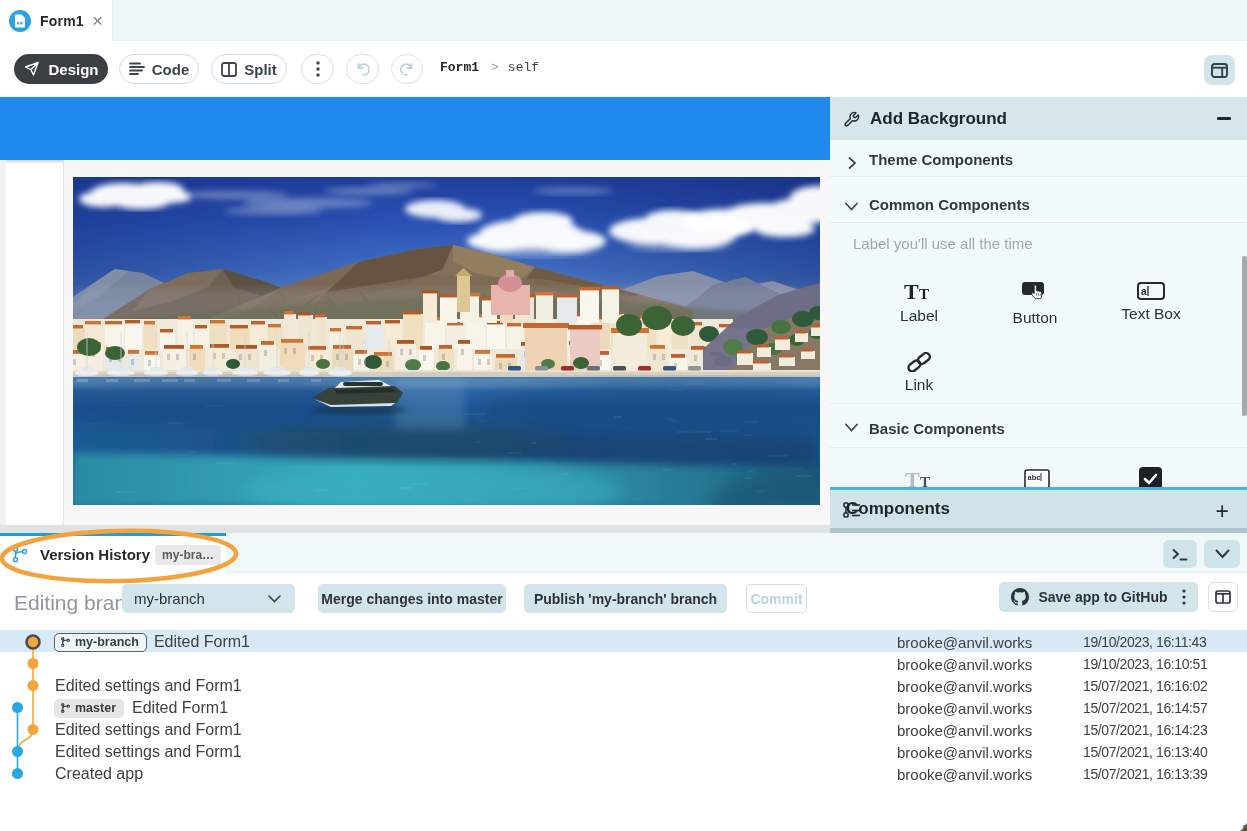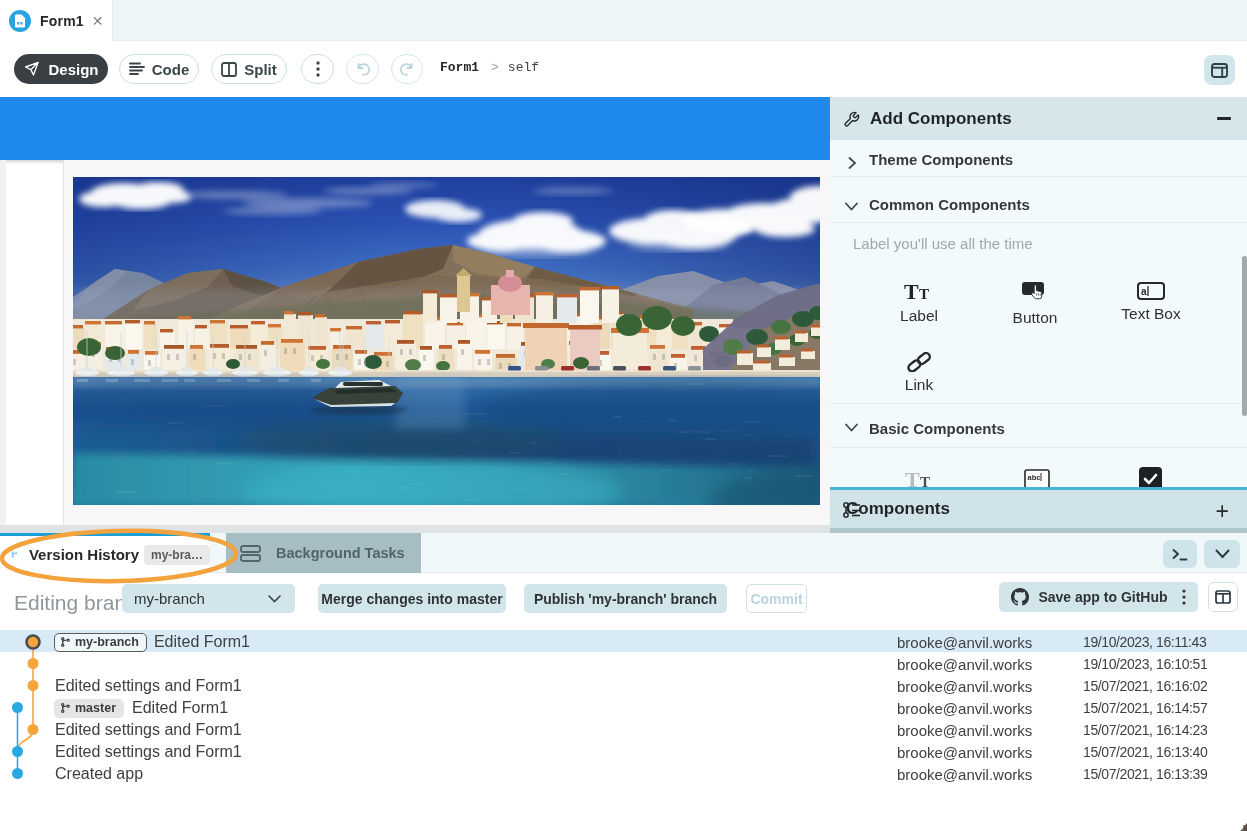--- a/index.html
+++ b/index.html
@@ -51,21 +51,21 @@
 .comp { position:absolute; width:110px; text-align:center; font-size:15.5px; color:#2c3134; }
 #compsHdr { left:0; top:390px; width:417px; height:41px; background:#d0e3e9; border-top:3px solid #47b4d8; display:flex; align-items:center; }
 #compsHdr .t { font-weight:bold; font-size:17px; color:#1f2427; margin-left:16px; }
 #compsHdr .plus { position:absolute; right:18px; top:8px; font-size:23px; color:#23282a; }
 #darkstrip { left:0; top:431px; width:417px; height:5px; background:#aec5cc; }
 #sbar { left:412px; top:159px; width:5px; height:160px; background:#a6a9aa; border-radius:3px; }
 
 
 #bpanel { left:0; top:533px; width:1247px; height:298px; background:#fff; }
 #btabs { left:0; top:0; width:1247px; height:40px; background:#f0f8fa; border-bottom:1px solid #e4eef2; }
-#vhtab { left:0; top:0; width:210px; height:40px; background:#fff; border-top:3px solid #18a0d6; display:flex; align-items:center; }
+#vhtab { left:0; top:0; width:226px; height:40px; background:#fff; border-top:3px solid #18a0d6; display:flex; align-items:center; }
 #vhtab .t { font-weight:bold; font-size:15px; color:#26292c; margin-left:11px; white-space:nowrap; }
 #vhtab .badge { margin-left:5px; background:#e9e9e9; border-radius:4px; font-weight:bold; font-size:12px; color:#585c5e; padding:3px 7px; white-space:nowrap; }
 #bttab { left:226px; top:0; width:195px; height:40px; background:#a5bdc3; display:flex; align-items:center; }
 #bttab .t { font-weight:bold; font-size:14.5px; color:#51646a; margin-left:15px; white-space:nowrap; }
 #btnTerm { left:1163px; top:7px; width:34px; height:28px; background:#cfe4ea; border-radius:6px; }
 #btnChev { left:1204px; top:7px; width:36px; height:28px; background:#cfe4ea; border-radius:6px; }
 .cbtn { position:absolute; top:51px; height:29px; background:#d2e5eb; border-radius:5px; display:flex; align-items:center; justify-content:center; font-weight:bold; font-size:14px; color:#2d3336; white-space:nowrap; }
 #eblabel { position:absolute; left:14px; top:58px; font-size:21px; color:#8f979b; }
 #dd { left:122px; width:173px; font-weight:normal; justify-content:flex-start; }
 #dd .dt { margin-left:12px; font-size:15px; color:#2d3336; }
@@ -675,21 +675,21 @@
           <path d="M262,213 l56,-2 l6,4 l-60,2 Z" fill="#1e2a24" opacity="0.85"></path>
         </svg></div>
     <div class="abs" id="graystrip"></div>
   </div>
 
   <div class="abs" id="rpanel">
     <div class="abs" id="addhdr">
       <svg style="position:absolute;left:13px;top:14px" width="17" height="17" viewBox="0 0 24 24">
           <path d="M14.7 6.3a1 1 0 0 0 0 1.4l1.6 1.6a1 1 0 0 0 1.4 0l3.77-3.77a6 6 0 0 1-7.94 7.94l-6.91 6.91a2.12 2.12 0 0 1-3-3l6.91-6.91a6 6 0 0 1 7.94-7.94l-3.76 3.76z" fill="none" stroke="#23282b" stroke-width="1.9" stroke-linejoin="round"></path>
         </svg>
-      <div class="t">Add Components</div>
+      <div class="t">Add Background</div>
       <div class="minus">
           <div style="width:14px;height:2.6px;background:#23282a;border-radius:1px;"></div>
         </div>
     </div>
     <div class="prow" style="top:43px;height:37px;padding-top:3px;">
       <svg style="position:absolute;left:17px;top:17px" width="11" height="12" viewBox="0 0 11 12">
           <path d="M2.5 1 L8 6 L2.5 11" fill="none" stroke="#43494c" stroke-width="1.8" stroke-linecap="round"></path>
         </svg>
       <div class="t">Theme Components</div>
     </div>
@@ -783,29 +783,20 @@
       <svg style="margin-left:11px" width="18" height="19" viewBox="0 0 24 24">
           <g fill="none" stroke="#2d9fe2" stroke-width="2">
             <circle cx="6" cy="5" r="2.6"></circle>
             <circle cx="6" cy="19" r="2.6"></circle>
             <circle cx="18" cy="8" r="2.6"></circle>
             <path d="M6 7.6 L6 16.4 M6 13 q0 -4 5 -4.3 l4.4 -0.4"></path>
           </g>
         </svg>
       <div class="t">Version History</div>
       <div class="badge">my-bra…</div>
-    </div>
-    <div class="abs" id="bttab">
-      <svg style="margin-left:14px" width="21" height="17" viewBox="0 0 21 17">
-          <g fill="none" stroke="#53666c" stroke-width="1.9">
-            <rect x="1" y="1" width="19" height="6" rx="2"></rect>
-            <rect x="1" y="10" width="19" height="6" rx="2"></rect>
-          </g>
-        </svg>
-      <div class="t">Background Tasks</div>
     </div>
     <div class="abs" id="btnTerm" style="display:flex;align-items:center;justify-content:center;">
       <svg width="16" height="13" viewBox="0 0 16 13">
           <path d="M1.5 2 L6 6 L1.5 10" fill="none" stroke="#2d3840" stroke-width="1.9" stroke-linecap="round" stroke-linejoin="round"></path>
           <line x1="8.5" y1="11.5" x2="14.5" y2="11.5" stroke="#2d3840" stroke-width="1.9" stroke-linecap="round"></line>
         </svg>
     </div>
     <div class="abs" id="btnChev" style="display:flex;align-items:center;justify-content:center;">
       <svg width="15" height="10" viewBox="0 0 15 10">
           <path d="M1.5 1.5 L7.5 8 L13.5 1.5" fill="none" stroke="#2d3840" stroke-width="2" stroke-linecap="round"></path>

